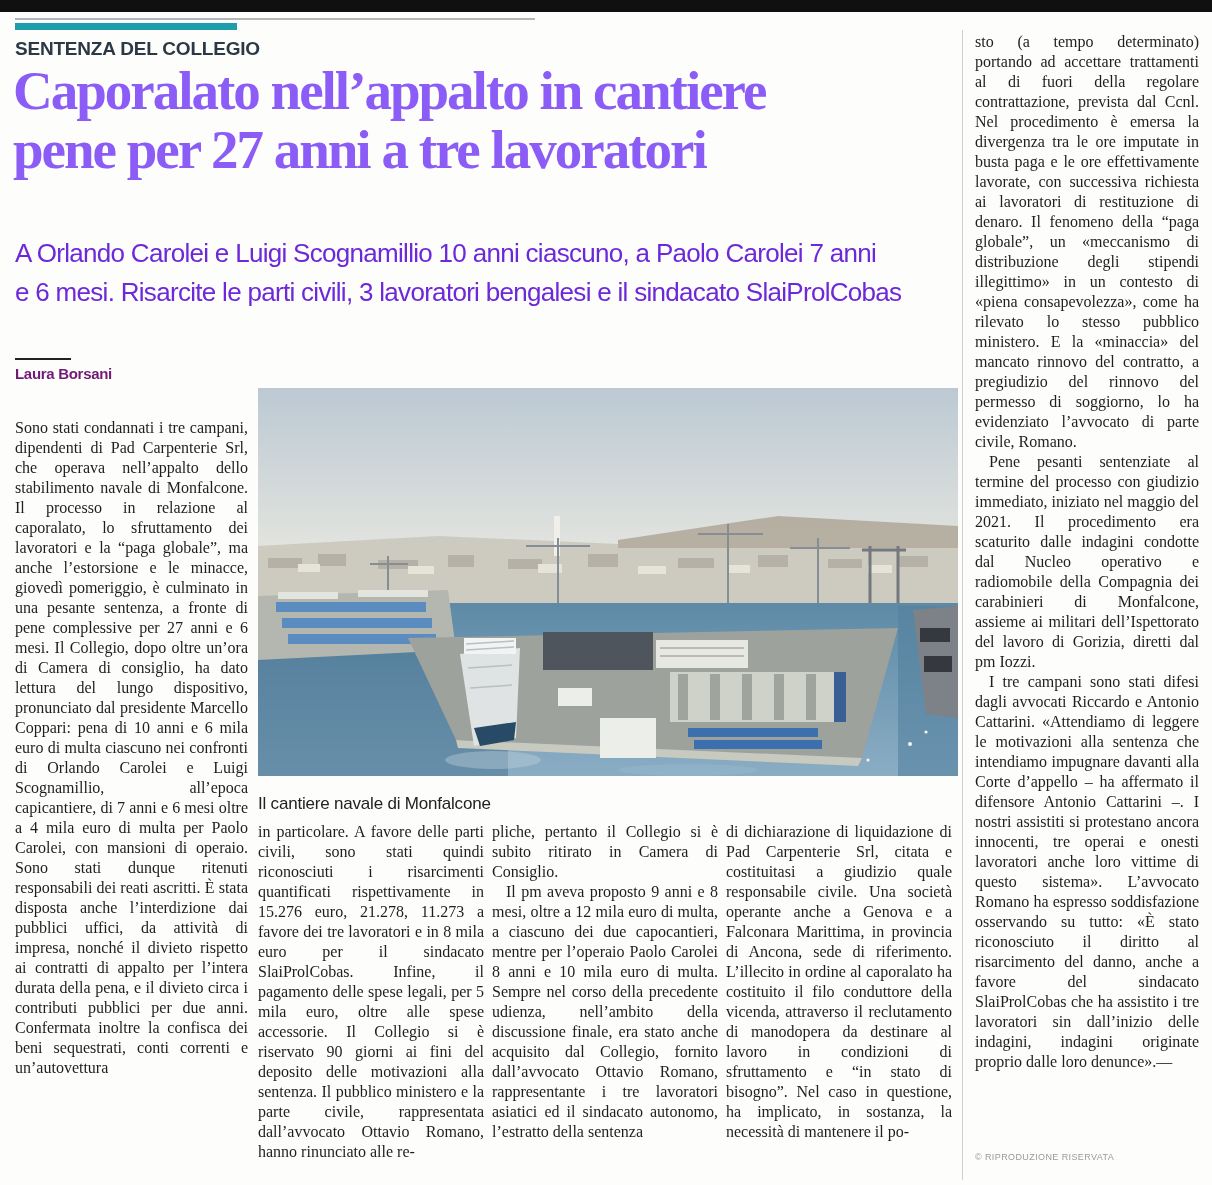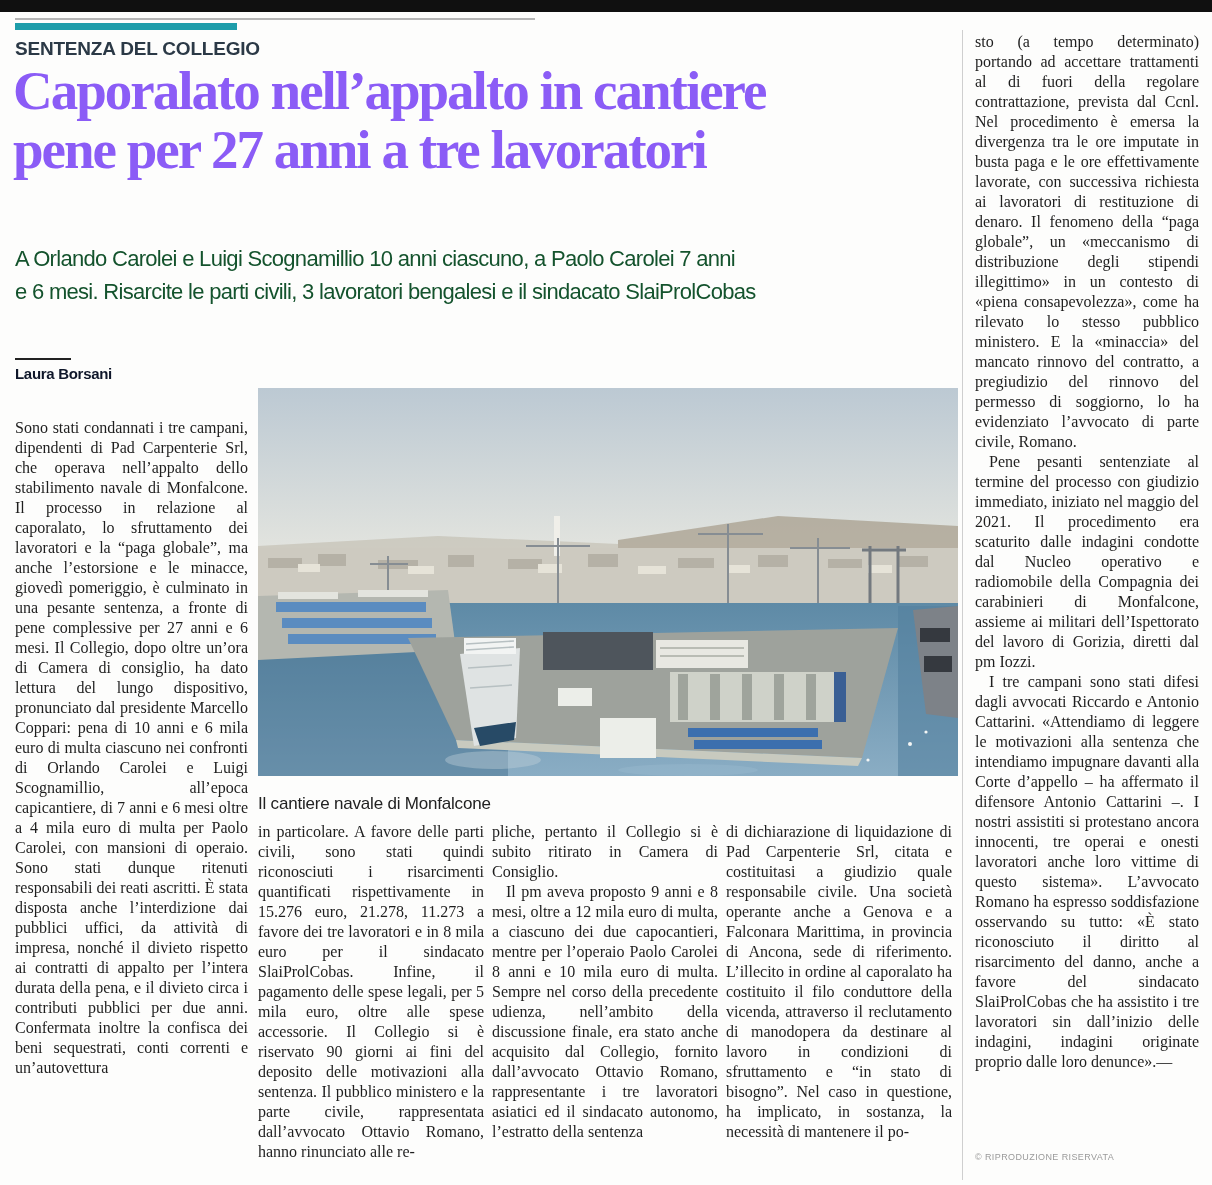--- a/index.html
+++ b/index.html
@@ -5,25 +5,25 @@
   html,body{margin:0;padding:0;background:#ffffff;}
   .page{position:relative;width:1212px;height:1185px;background:#fdfdfc;overflow:hidden;
         font-family:"Liberation Serif",serif;color:#1e1e1e;}
   .topbar{position:absolute;left:0;top:0;width:1212px;height:12px;background:#101010;}
   .grayrule{position:absolute;left:15px;top:18px;width:520px;height:2px;background:#b5b5b5;}
   .tealbar{position:absolute;left:15px;top:23px;width:222px;height:7px;background:#1e9daa;}
   .kicker{position:absolute;left:15px;top:38px;font-family:"Liberation Sans",sans-serif;
           font-weight:bold;font-size:19px;letter-spacing:-0.2px;color:#2b3946;}
   .headline{position:absolute;left:13px;top:62px;width:965px;font-weight:bold;
             font-size:55px;line-height:1.07;letter-spacing:-2px;color:#8b5cf6;}
-  .subhead{position:absolute;left:15px;top:242px;width:965px;font-family:"Liberation Sans",sans-serif;
-           font-size:22px;line-height:1.5;letter-spacing:-0.7px;color:#14532d;}
+  .subhead{position:absolute;left:15px;top:234px;width:965px;font-family:"Liberation Sans",sans-serif;
+           font-size:26px;line-height:1.5;letter-spacing:-0.7px;color:#6d28d9;}
   .byline-rule{position:absolute;left:15px;top:358px;width:56px;height:2px;background:#222;}
   .byline{position:absolute;left:15px;top:365px;font-family:"Liberation Sans",sans-serif;
-          font-weight:bold;font-size:15px;letter-spacing:-0.3px;color:#0f172a;}
+          font-weight:bold;font-size:15px;letter-spacing:-0.3px;color:#701a75;}
   .bodycol{position:absolute;font-size:16px;line-height:20px;text-align:justify;
            overflow:hidden;color:#1e1e1e;}
   .bodycol p{margin:0;}
   .bodycol p.ind{text-indent:14px;}
   .col1{left:15px;top:418px;width:233px;height:767px;}
   .photo{position:absolute;left:258px;top:388px;width:700px;height:388px;}
   .caption{position:absolute;left:258px;top:794px;font-family:"Liberation Sans",sans-serif;
            font-weight:normal;font-size:17px;letter-spacing:-0.2px;color:#222;}
   .col2{left:258px;top:822px;width:226px;height:363px;}
   .col3{left:492px;top:822px;width:226px;height:363px;}

